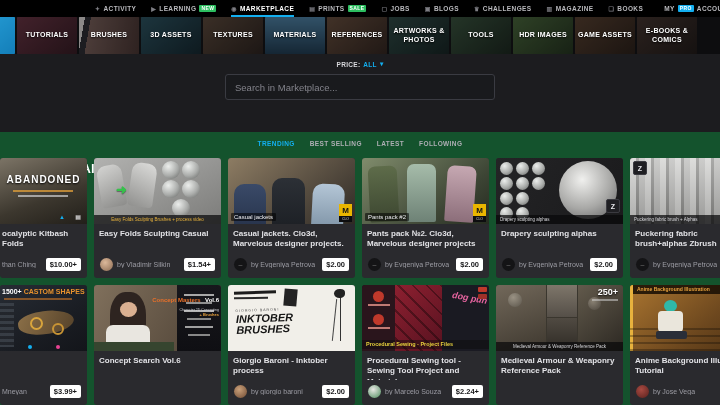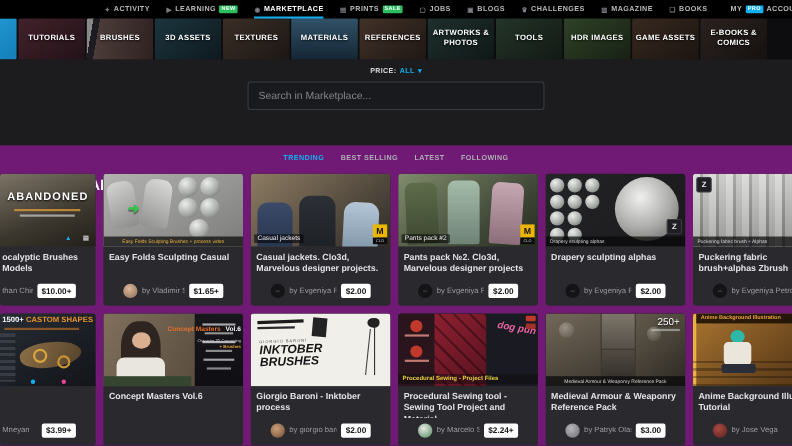--- a/index.html
+++ b/index.html
@@ -33,34 +33,34 @@
   .searchwrap{width:268px;height:24px;margin:6px auto 0;background:#191a1d;border:1px solid #3a3b42;
               border-radius:3px;display:flex;align-items:center;}
   .searchwrap input{background:transparent;border:0;outline:0;color:#cfcfd4;font-size:9.5px;
                     font-family:"Liberation Sans",sans-serif;width:100%;padding:0 9px;}
   .searchwrap input::placeholder{color:#83838b;}
   .crumbs{position:absolute;left:2px;top:62px;margin-top:45px;display:flex;align-items:baseline;gap:5px;white-space:nowrap;}
   .crumbs .sm{font-size:7px;font-weight:bold;letter-spacing:.4px;color:#b2b2b8;}
   .crumbs .big{font-size:13px;font-weight:bold;color:#fff;}
   .crumbs .res{font-size:7px;color:#82828a;}
   
-  .main{background:#701a75;height:273px;}
+  .main{background:#14532d;height:273px;}
   .sorts{display:flex;justify-content:center;gap:15px;padding-top:8px;height:14px;}
   .sort{font-size:6.5px;font-weight:bold;letter-spacing:.4px;color:#aeaeb4;cursor:pointer;white-space:nowrap;}
   .sort.active{color:#13aff0;}
   .grid-row{display:flex;gap:7px;margin-bottom:7px;width:max-content;}
   .grid{margin-top:4px;}
   
   .card{width:127px;height:120px;background:#2a2a2e;border-radius:3px;overflow:hidden;position:relative;cursor:pointer;flex:none;}
   .card.clip{width:87px;}
   .img{height:66px;position:relative;overflow:hidden;}
   .ttl{padding:5px 5px 0;font-size:8px;font-weight:bold;color:#e2e2e6;line-height:1.3;height:24px;overflow:hidden;}
   .ttl.anywhere{overflow-wrap:anywhere;}
   .card.clip .ttl{padding-left:2px;}
-  .ftr{position:absolute;left:0;right:0;bottom:0;display:flex;align-items:center;gap:4px;padding:4px 18px 7px;}
+  .ftr{position:absolute;left:0;right:0;bottom:0;display:flex;align-items:center;gap:4px;padding:4px 6px 7px;}
   .card.clip .ftr{padding-left:2px;}
   .av{width:13px;height:13px;border-radius:50%;flex:none;display:flex;align-items:center;justify-content:center;
       font-size:7px;color:#111;background:#1b1b1d;}
   .by{font-size:7px;color:#9c9ca4;white-space:nowrap;overflow:hidden;}
   .pr{margin-left:auto;background:#fff;color:#18181a;font-size:7.5px;font-weight:bold;
       padding:2px 4px;border-radius:2px;white-space:nowrap;}
   .pr:empty{display:none;}
   .cap{position:absolute;left:0;right:0;bottom:0;height:9px;line-height:9px;background:rgba(8,8,10,.72);
        color:#d6d6da;font-size:4.5px;white-space:nowrap;overflow:hidden;padding-left:4px;}
   .imglabel{position:absolute;left:3px;bottom:3px;background:rgba(0,0,0,.55);color:#ececf0;
@@ -204,21 +204,21 @@
     <div class="grid-row">
 
       <div class="card clip">
         <div class="img" style="background:linear-gradient(160deg,#7c7466,#3c372e 60%,#221f1a);">
           <div class="abs" style="left:0;right:0;top:16px;text-align:center;color:#fff;font-size:10px;font-weight:bold;letter-spacing:1px;text-shadow:0 1px 2px #000;">ABANDONED</div>
           <div class="abs" style="left:13px;top:32px;width:60px;height:2px;background:#d89a3a;opacity:.8;"></div>
           <div class="abs" style="left:18px;top:37px;width:50px;height:2px;background:#cfcfd0;opacity:.7;"></div>
           <div class="abs" style="right:22px;bottom:4px;color:#13aff0;font-size:6px;">▲</div>
           <div class="abs" style="right:6px;bottom:4px;color:#e6e6e8;font-size:6px;">▦</div>
         </div>
-        <div class="ttl">ocalyptic Brushes Models</div>
+        <div class="ttl">ocalyptic Kitbash Folds</div>
         <div class="ftr">
           <span class="by">than Ching</span>
           <span class="pr">$10.00+</span>
         </div>
       </div>
 
       <div class="card">
         <div class="img" style="background:linear-gradient(150deg,#b2b2b0,#7c7c7a);">
           <div class="abs" style="left:5px;top:7px;width:25px;height:42px;background:linear-gradient(160deg,#d4d4d2,#8c8c8a);border-radius:9px 9px 4px 4px;transform:rotate(-10deg);"></div>
           <div class="abs" style="left:36px;top:5px;width:25px;height:44px;background:linear-gradient(200deg,#dcdcda,#90908e);border-radius:9px 9px 4px 4px;transform:rotate(8deg);"></div>
@@ -227,21 +227,21 @@
           <div class="ball" style="left:88px;top:3px;width:18px;height:18px;"></div>
           <div class="ball" style="left:68px;top:22px;width:18px;height:18px;"></div>
           <div class="ball" style="left:88px;top:22px;width:18px;height:18px;"></div>
           <div class="ball" style="left:78px;top:41px;width:18px;height:18px;"></div>
           <div class="cap" style="color:#e8b23d;text-align:center;padding-left:0;">Easy Folds Sculpting Brushes + process video</div>
         </div>
         <div class="ttl">Easy Folds Sculpting Casual</div>
         <div class="ftr">
           <span class="av" style="background:radial-gradient(circle at 40% 35%,#dcb89a,#8a6a52);"></span>
           <span class="by">by Vladimir Silkin</span>
-          <span class="pr">$1.65+</span>
+          <span class="pr">$1.54+</span>
         </div>
       </div>
 
       <div class="card">
         <div class="img" style="background:linear-gradient(140deg,#8d7c63,#4a4238 70%,#2e2a24);">
           <div class="abs" style="left:6px;bottom:-6px;width:32px;height:46px;background:linear-gradient(#3a4a68,#26324a);border-radius:10px 10px 0 0;"></div>
           <div class="abs" style="left:44px;bottom:-6px;width:33px;height:52px;background:linear-gradient(#2c3036,#1c1f24);border-radius:10px 10px 0 0;"></div>
           <div class="abs" style="left:84px;bottom:-6px;width:32px;height:46px;background:linear-gradient(#b4c6d6,#7e93a6);border-radius:10px 10px 0 0;transform:rotate(3deg);"></div>
           <div class="imglabel">Casual jackets</div>
           <div class="mbadge">
@@ -351,21 +351,21 @@
             <div style="width:28px;height:2px;background:#a0a0a0;margin:6px auto 0;"></div>
             <div style="width:22px;height:2px;background:#888;margin:6px auto 0;"></div>
           </div>
           <div class="abs" style="right:2px;top:2px;text-align:right;line-height:1.3;">
             <span style="color:#e8702a;font-size:6px;font-weight:800;">Concept Masters</span>
             <span style="color:#fff;font-size:6px;font-weight:800;">Vol.6</span>
             <div style="color:#cfcfd4;font-size:3.5px;">Character 2D Concepting</div>
             <div style="color:#e8a23d;font-size:4px;font-weight:bold;">+ Brushes</div>
           </div>
         </div>
-        <div class="ttl">Concept Masters Vol.6</div>
+        <div class="ttl">Concept Search Vol.6</div>
       </div>
 
       <div class="card">
         <div class="img" style="background:#f1efe9;">
           <div class="abs" style="left:6px;top:6px;width:42px;height:3px;background:#1c1c1c;transform:rotate(-2deg);"></div>
           <div class="abs" style="left:6px;top:12px;width:34px;height:2px;background:#2a2a2a;transform:rotate(-1deg);"></div>
           <div class="abs" style="left:56px;top:4px;width:13px;height:17px;background:#232323;transform:rotate(5deg);"></div>
           <div class="abs" style="left:8px;top:24px;transform:rotate(-2deg);line-height:1.05;">
             <div style="font-size:3.5px;letter-spacing:1px;color:#454545;">GIORGIO BARONI</div>
             <div style="font-size:11px;font-weight:800;font-style:italic;color:#141414;">INKTOBER</div>
@@ -408,30 +408,25 @@
       </div>
 
       <div class="card">
         <div class="img" style="background:#3a362e;">
           <div class="abs" style="left:0;top:0;width:50px;height:66px;background:linear-gradient(160deg,#72685a,#3e382f);"></div>
           <div class="abs" style="left:51px;top:0;width:30px;height:32px;background:linear-gradient(#7e766a,#554f48);"></div>
           <div class="abs" style="left:51px;top:33px;width:30px;height:33px;background:linear-gradient(#504a42,#2e2a24);"></div>
           <div class="abs" style="left:82px;top:0;width:45px;height:66px;background:linear-gradient(140deg,#625a4c,#2c2822);"></div>
           <div class="abs" style="left:12px;top:8px;width:14px;height:14px;border-radius:50%;background:radial-gradient(circle at 38% 32%,#9a9284,#5a544a);"></div>
           <div class="abs" style="left:92px;top:12px;width:13px;height:13px;border-radius:50%;background:radial-gradient(circle at 38% 32%,#8a8274,#4a443c);"></div>
-          <div class="abs" style="right:5px;top:2px;color:#fff;font-size:9px;font-weight:400;text-shadow:0 1px 2px #000;">250+</div>
+          <div class="abs" style="right:5px;top:2px;color:#fff;font-size:9px;font-weight:700;text-shadow:0 1px 2px #000;">250+</div>
           <div class="abs" style="right:5px;top:14px;width:26px;height:2px;background:#cfcfcf;opacity:.55;"></div>
           <div class="cap" style="text-align:center;padding-left:0;">Medieval Armour &amp; Weaponry Reference Pack</div>
         </div>
         <div class="ttl">Medieval Armour &amp; Weaponry Reference Pack</div>
-        <div class="ftr">
-          <span class="av" style="background:radial-gradient(circle at 40% 35%,#b8b8bc,#6a6a70);"></span>
-          <span class="by">by Patryk Olas</span>
-          <span class="pr">$3.00</span>
-        </div>
       </div>
 
       <div class="card">
         <div class="img" style="background:linear-gradient(140deg,#aa7530,#6c471e 60%,#4a2f12);">
           <div class="abs" style="left:0;top:0;width:3px;height:66px;background:#e8b23d;"></div>
           <div class="abs" style="left:3px;right:0;top:0;height:9px;background:rgba(22,13,4,.85);">
             <span style="color:#e8a23d;font-size:5px;font-weight:bold;line-height:9px;padding-left:4px;white-space:nowrap;display:block;overflow:hidden;">Anime Background Illustration</span>
           </div>
           <div class="abs" style="left:0;bottom:0;width:100%;height:26px;background:repeating-linear-gradient(0deg,rgba(0,0,0,.28) 0 2px,transparent 2px 7px);"></div>
           <div class="abs" style="left:34px;top:15px;width:13px;height:12px;border-radius:50%;background:#2fb8a8;"></div>

